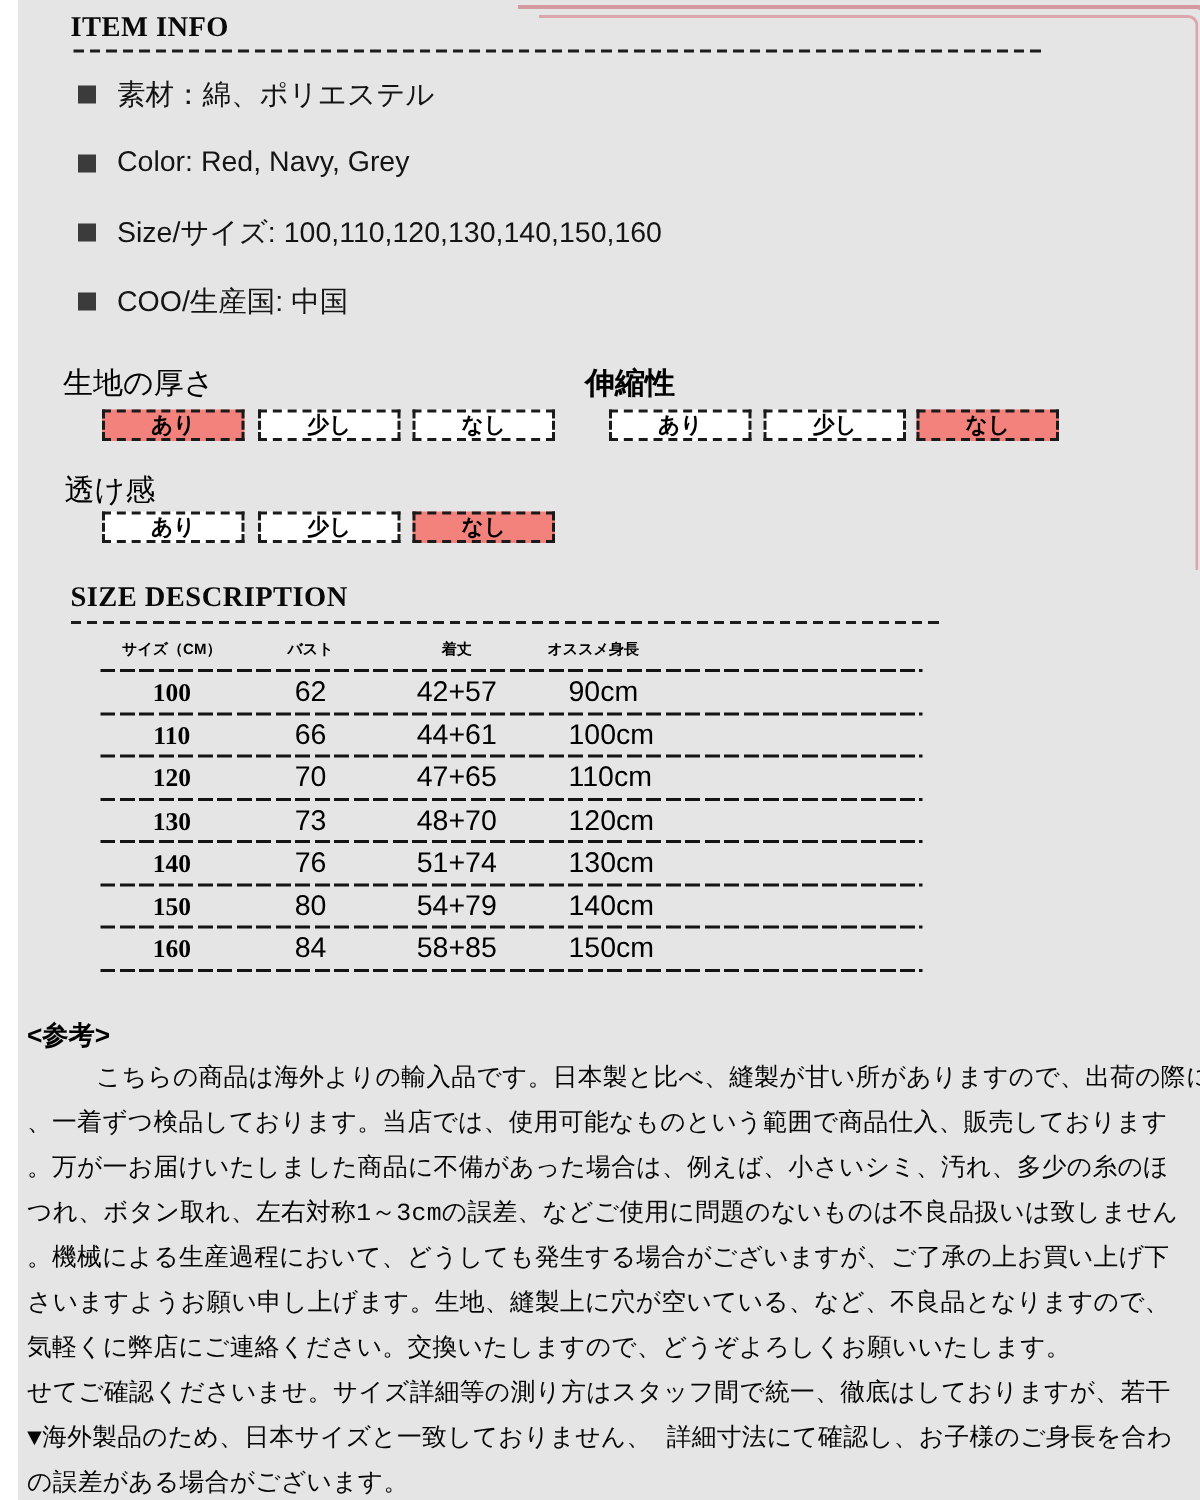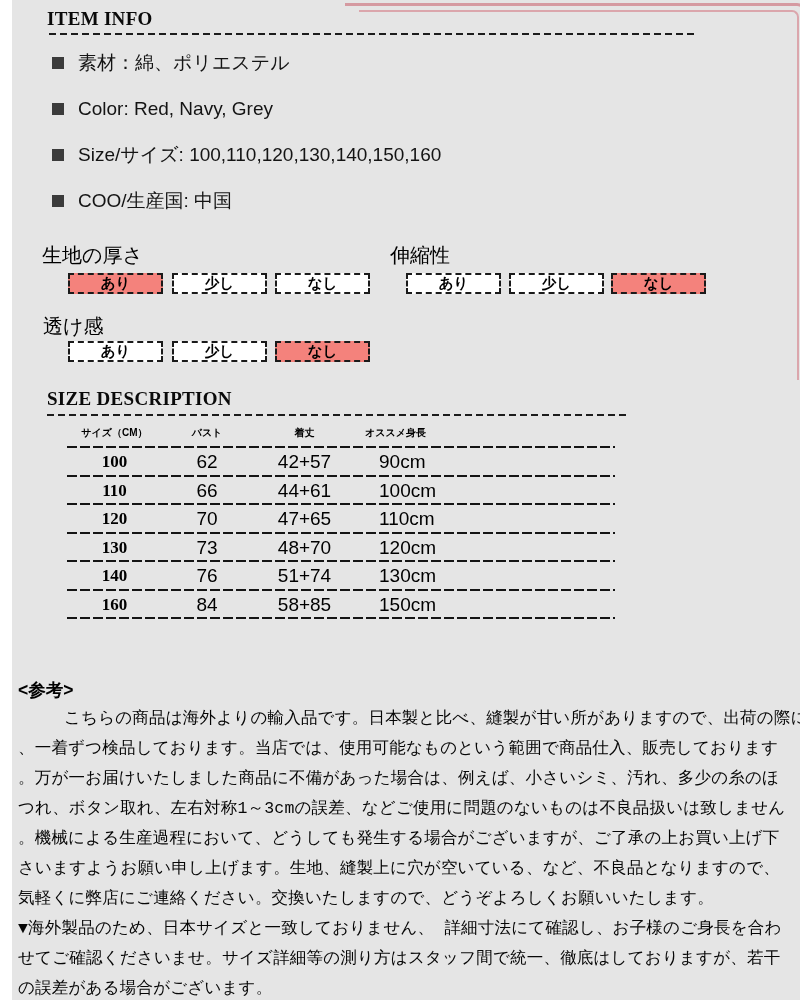--- a/index.html
+++ b/index.html
@@ -89,21 +89,21 @@
       <span class="sq"></span>
       <span class="bullet-text">COO/生産国: 中国</span>
     </div>
   </div>
 
   <div class="attr-label" style="left:30px; top:242px;">生地の厚さ</div>
   <div class="opt sel" style="left:56px; top:273px;">あり</div>
   <div class="opt" style="left:160px; top:273px;">少し</div>
   <div class="opt" style="left:263px; top:273px;">なし</div>
 
-  <div class="attr-label" style="left:378px; top:242px;">伸縮性</div>
+  <div class="attr-label" style="left:378px; top:242px;font-weight:bold;">伸縮性</div>
   <div class="opt" style="left:394px; top:273px;">あり</div>
   <div class="opt" style="left:497px; top:273px;">少し</div>
   <div class="opt sel" style="left:599px; top:273px;">なし</div>
 
   <div class="attr-label" style="left:31px; top:313px;">透け感</div>
   <div class="opt" style="left:56px; top:341px;">あり</div>
   <div class="opt" style="left:160px; top:341px;">少し</div>
   <div class="opt sel" style="left:263px; top:341px;">なし</div>
 
   <div id="size-desc-title" class="serif-head">SIZE DESCRIPTION</div>
@@ -140,34 +140,40 @@
       <div class="cell">48+70</div>
       <div class="cell height">120cm</div>
     </div>
     <div class="trow">
       <div class="cell size">140</div>
       <div class="cell">76</div>
       <div class="cell">51+74</div>
       <div class="cell height">130cm</div>
     </div>
     <div class="trow">
+      <div class="cell size">150</div>
+      <div class="cell">80</div>
+      <div class="cell">54+79</div>
+      <div class="cell height">140cm</div>
+    </div>
+    <div class="trow">
       <div class="cell size">160</div>
       <div class="cell">84</div>
       <div class="cell">58+85</div>
       <div class="cell height">150cm</div>
     </div>
   </div>
 
   <div class="reference">
     <div class="ref-title">&lt;参考&gt;</div>
     <div class="ref-line indent">こちらの商品は海外よりの輸入品です。日本製と比べ、縫製が甘い所がありますので、出荷の際に</div>
     <div class="ref-line">、一着ずつ検品しております。当店では、使用可能なものという範囲で商品仕入、販売しております</div>
     <div class="ref-line">。万が一お届けいたしました商品に不備があった場合は、例えば、小さいシミ、汚れ、多少の糸のほ</div>
     <div class="ref-line">つれ、ボタン取れ、左右対称1～3cmの誤差、などご使用に問題のないものは不良品扱いは致しません</div>
     <div class="ref-line">。機械による生産過程において、どうしても発生する場合がございますが、ご了承の上お買い上げ下</div>
     <div class="ref-line">さいますようお願い申し上げます。生地、縫製上に穴が空いている、など、不良品となりますので、</div>
     <div class="ref-line">気軽くに弊店にご連絡ください。交換いたしますので、どうぞよろしくお願いいたします。</div>
+    <div class="ref-line">せてご確認くださいませ。サイズ詳細等の測り方はスタッフ間で統一、徹底はしておりますが、若干</div>
     <div class="ref-line">▼海外製品のため、日本サイズと一致しておりません、 詳細寸法にて確認し、お子様のご身長を合わ</div>
-    <div class="ref-line">せてご確認くださいませ。サイズ詳細等の測り方はスタッフ間で統一、徹底はしておりますが、若干</div>
     <div class="ref-line">の誤差がある場合がございます。</div>
   </div>
 
 </div>
 
 </body></html>

